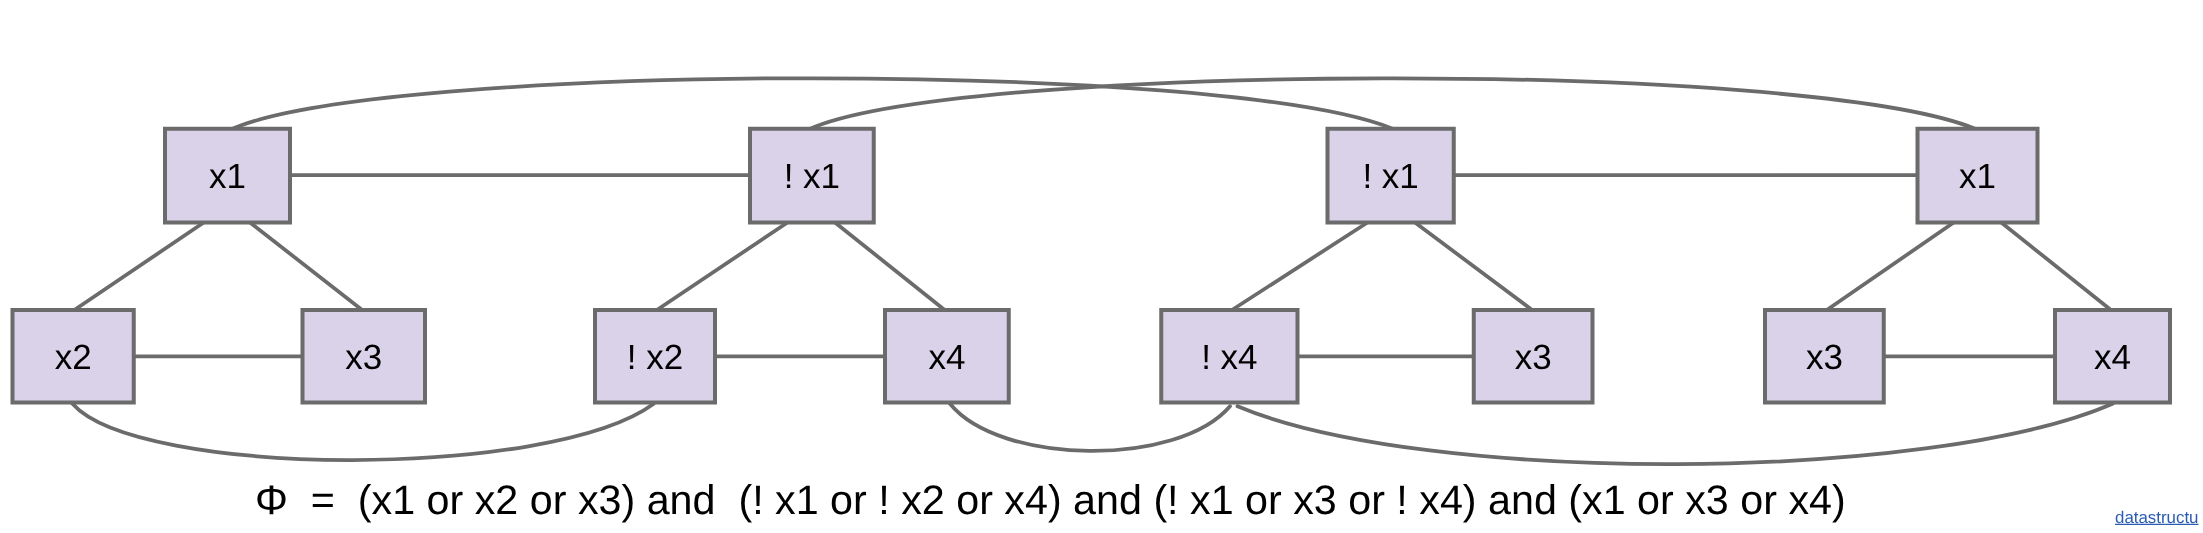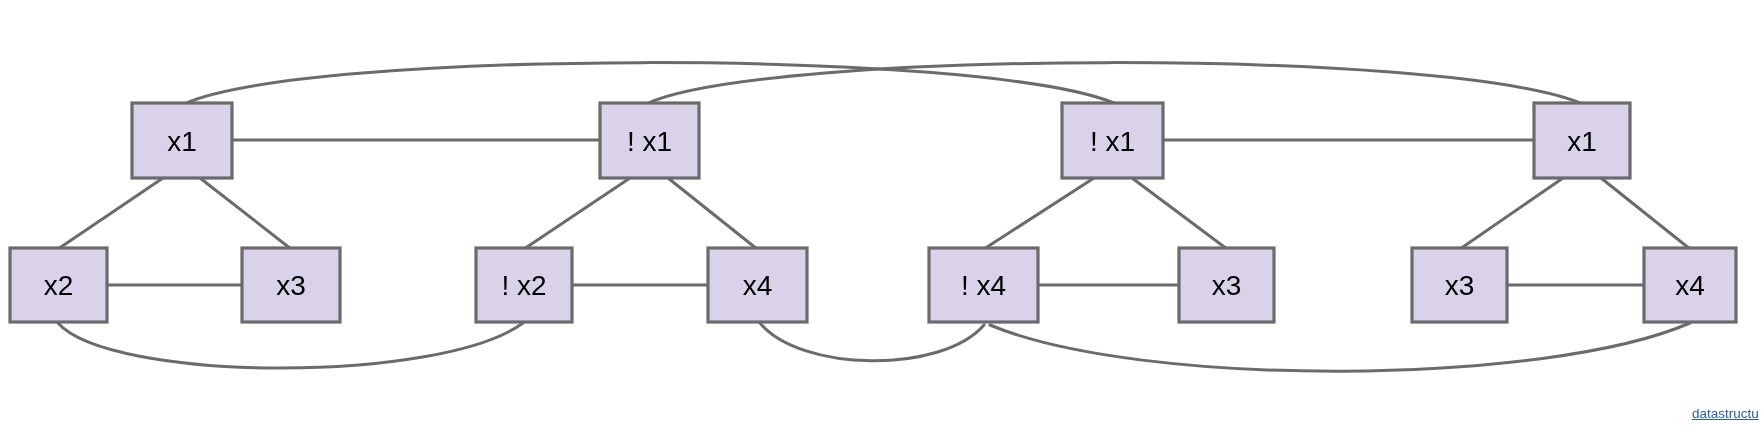--- a/index.html
+++ b/index.html
@@ -85,14 +85,15 @@
       <text x="757.5" y="295" text-anchor="middle" fill="#000000" font-size="28">x4</text>
       <rect x="929" y="248" width="109" height="74" fill="#d9d2e9" stroke="#6b6b6b" stroke-width="3.2"></rect>
       <text x="983.5" y="295" text-anchor="middle" fill="#000000" font-size="28">! x4</text>
       <rect x="1179" y="248" width="95" height="74" fill="#d9d2e9" stroke="#6b6b6b" stroke-width="3.2"></rect>
       <text x="1226.5" y="295" text-anchor="middle" fill="#000000" font-size="28">x3</text>
       <rect x="1412" y="248" width="95" height="74" fill="#d9d2e9" stroke="#6b6b6b" stroke-width="3.2"></rect>
       <text x="1459.5" y="295" text-anchor="middle" fill="#000000" font-size="28">x3</text>
       <rect x="1644" y="248" width="92" height="74" fill="#d9d2e9" stroke="#6b6b6b" stroke-width="3.2"></rect>
       <text x="1690" y="295" text-anchor="middle" fill="#000000" font-size="28">x4</text>
     </svg>
+  <div class="formula">Φ  =  (x1 or x2 or x3) and  (! x1 or ! x2 or x4) and (! x1 or x3 or ! x4) and (x1 or x3 or x4)</div>
   <a class="watermark">datastructu</a>
 </div>
 
 </body></html>

